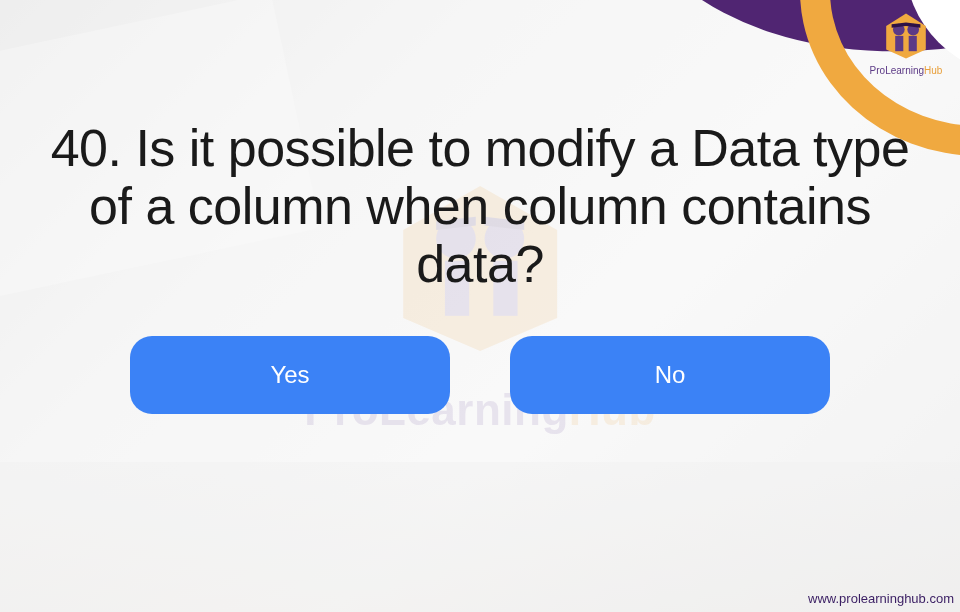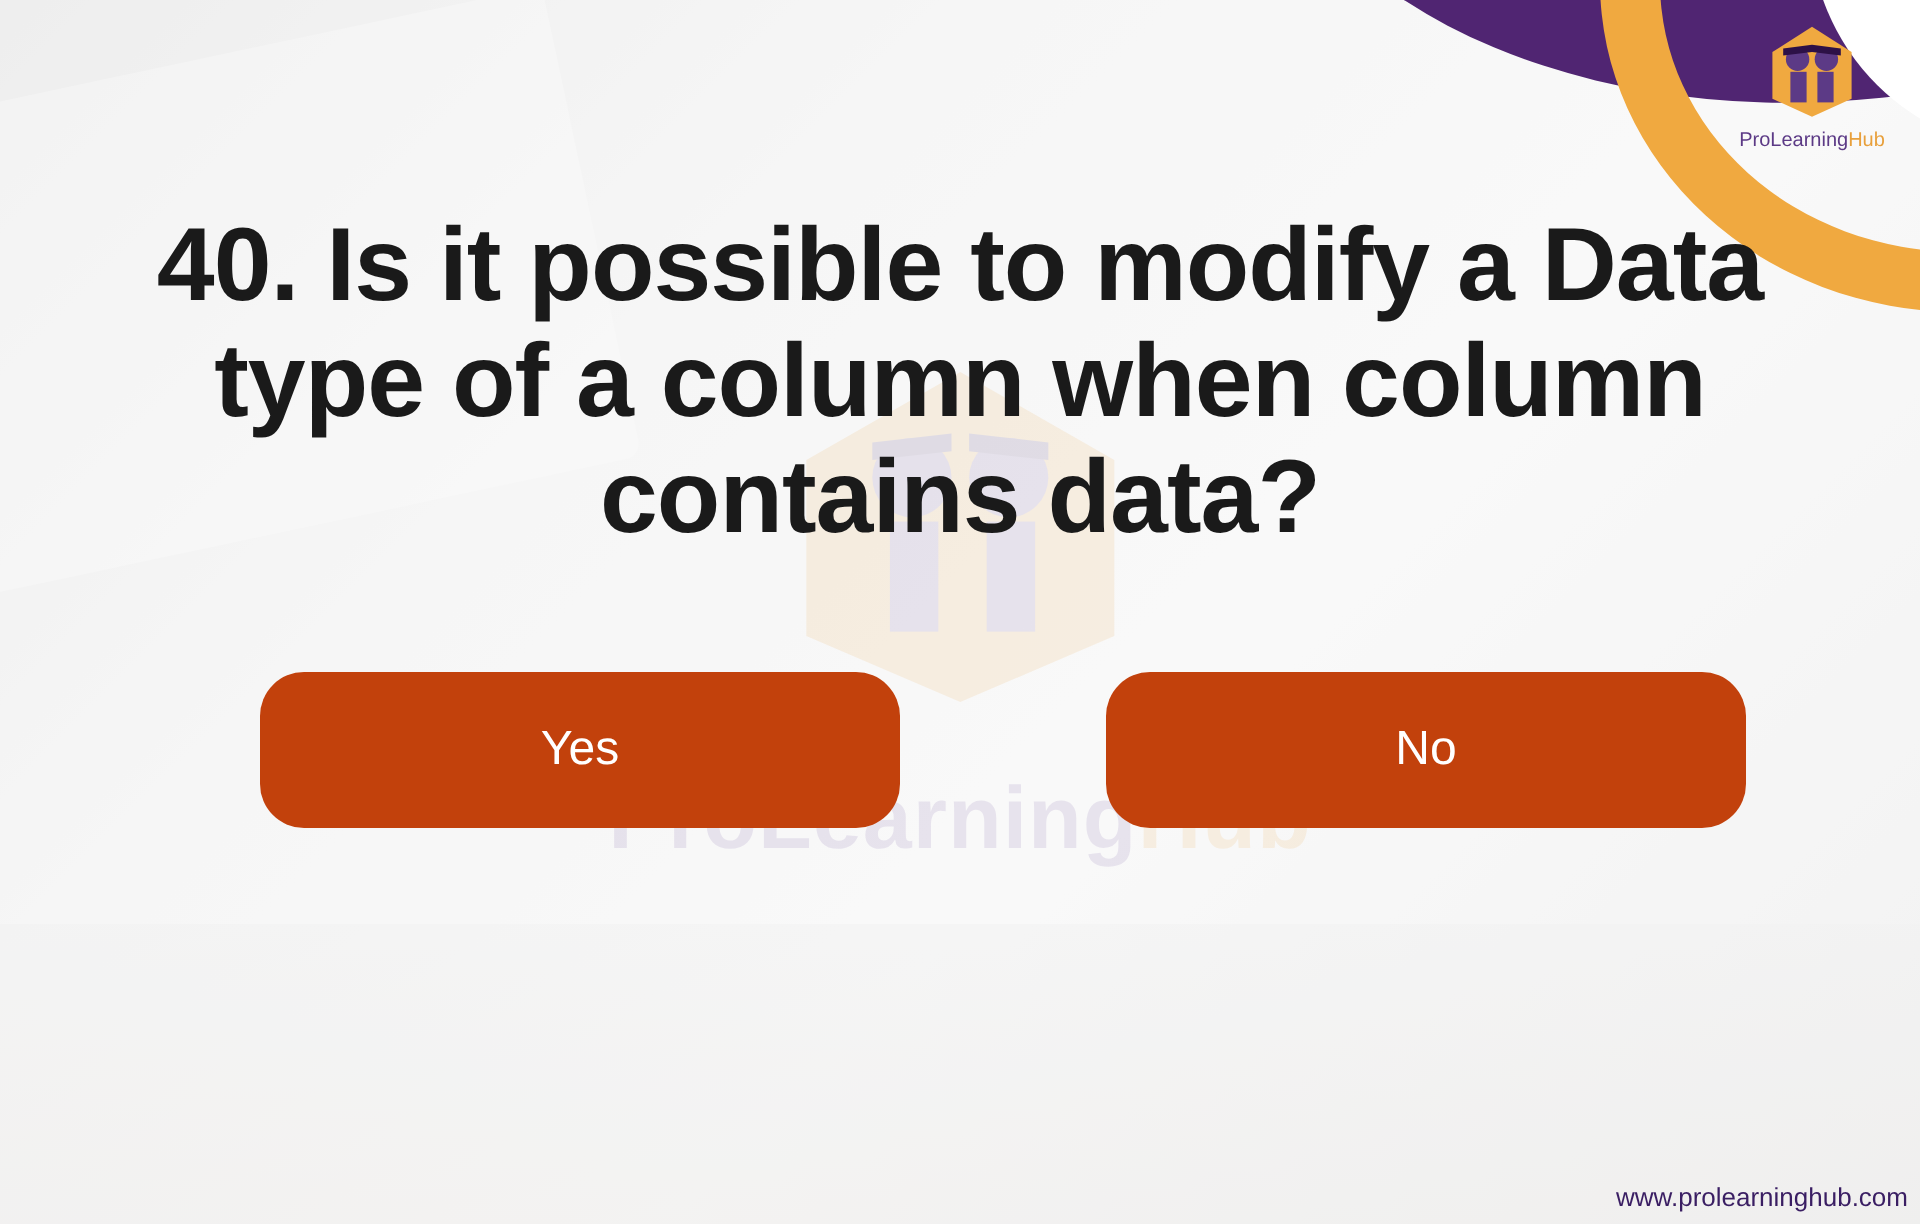--- a/index.html
+++ b/index.html
@@ -125,54 +125,53 @@
       line-height: 1.1;
     }
     .logo-small-text .p1 { color: #5c3a86; }
     .logo-small-text .p2 { color: #e8a03c; }
 
     
     .question {
       position: absolute;
       left: 50px;
       right: 50px;
-      top: 104px;
+      top: 119px;
       text-align: center;
       font-size: 52px;
-      font-weight: 700;
+      font-weight: 400;
       color: #1a1a1a;
       line-height: 1.12;
       letter-spacing: -0.5px;
     }
 
     
     .options {
       position: absolute;
       top: 336px;
       left: 0;
       right: 0;
       display: flex;
       justify-content: center;
       gap: 60px;
     }
     .option-btn {
       width: 320px;
       height: 78px;
-      background: #c2410c;
+      background: #3b82f6;
       color: #ffffff;
       border: none;
       border-radius: 22px;
       font-size: 24px;
       font-family: inherit;
       font-weight: 400;
       cursor: pointer;
       display: flex;
       align-items: center;
       justify-content: center;
-      margin-left: 43px;
     }
 
     
     .footer-url {
       position: absolute;
       right: 6px;
       bottom: 6px;
       font-size: 13px;
       color: #3a1e63;
       font-family: Liberation Sans, sans-serif;

